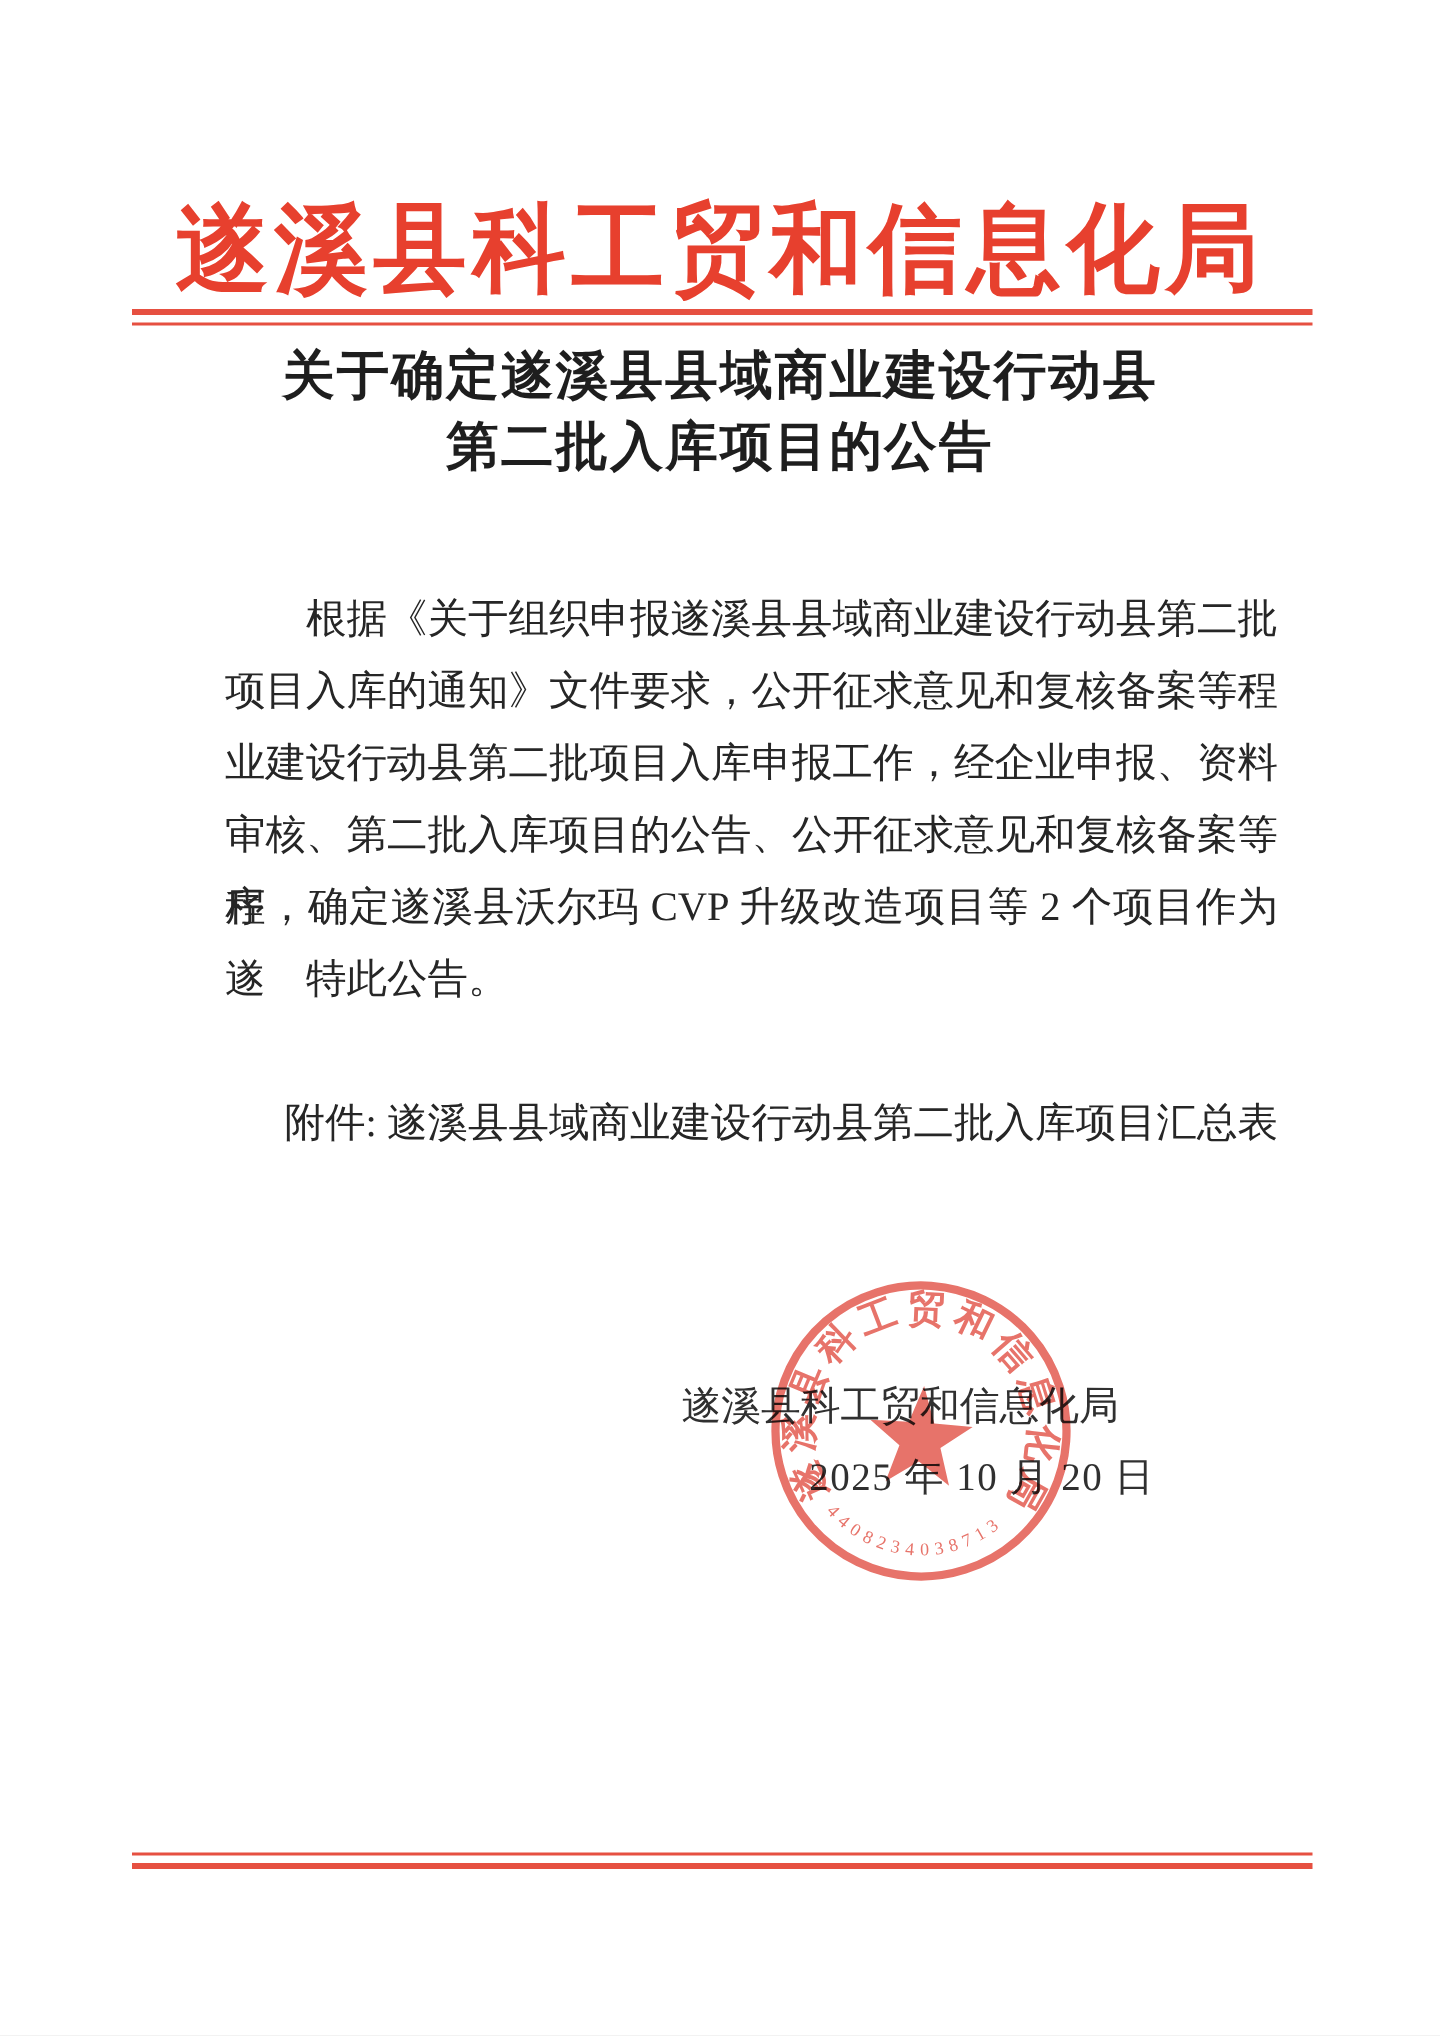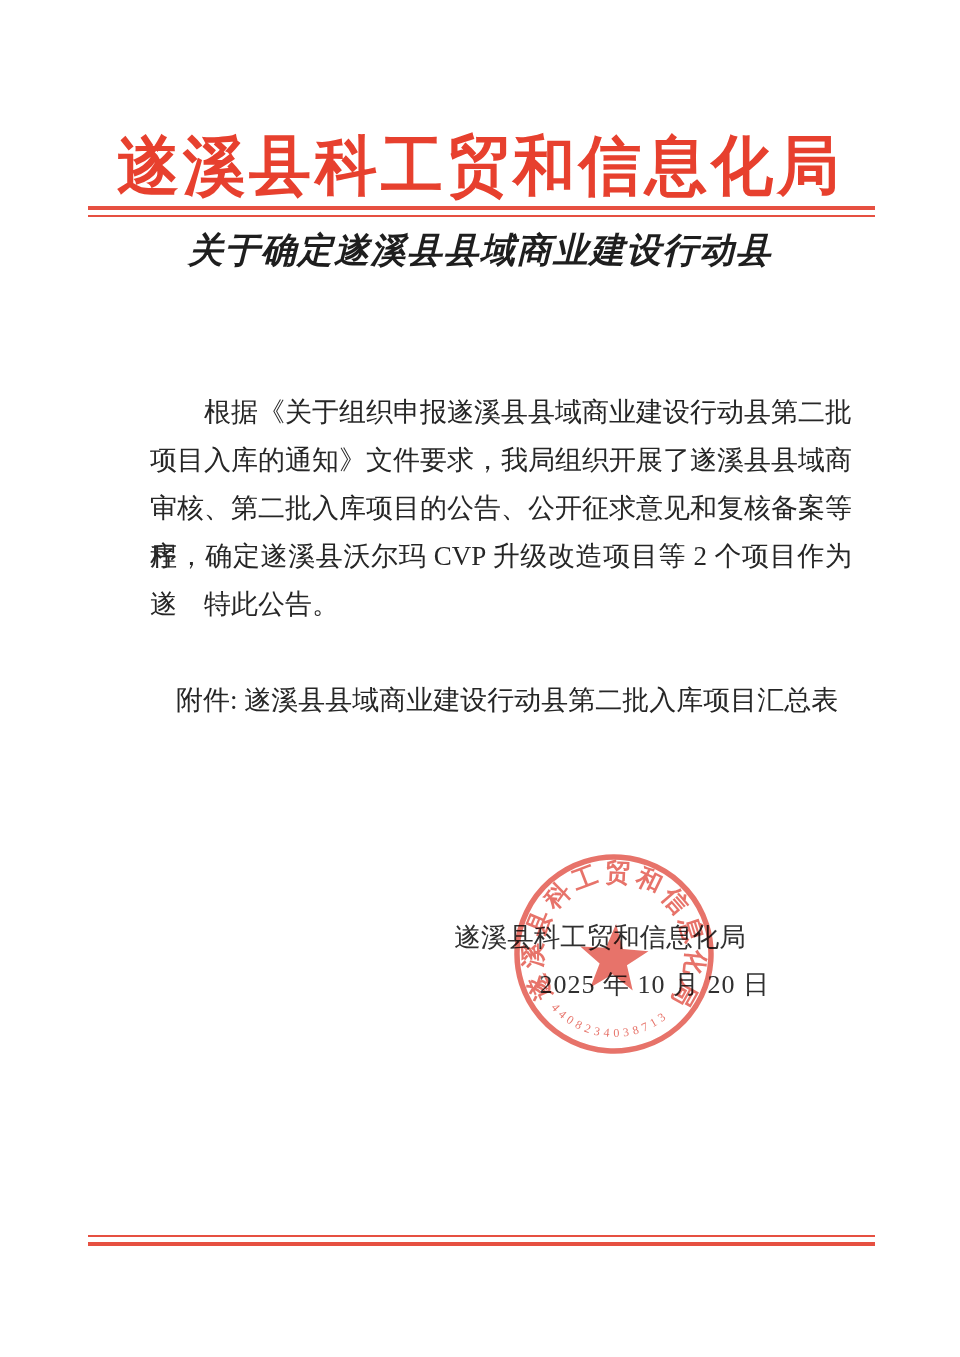--- a/index.html
+++ b/index.html
@@ -20,32 +20,32 @@
   }
   .rule{position:absolute;background:#e65041;}
   .rule-top-thick{left:88px;top:206px;width:787px;height:4px;}
   .rule-top-thin{left:88px;top:215px;width:787px;height:2px;}
   .rule-bot-thin{left:88px;top:1235px;width:787px;height:2px;}
   .rule-bot-thick{left:88px;top:1242px;width:787px;height:4px;}
   
   .doc-title{
     position:absolute;left:0;top:227px;width:960px;
     text-align:center;font-weight:bold;color:#1e1e1e;
-    font-size:35px;line-height:47px;letter-spacing:1.5px;font-style:italic;
+    font-size:35px;line-height:47px;letter-spacing:1.5px;
   }
   
   .body-block{
     position:absolute;left:150px;top:388px;width:702px;
     font-size:27px;line-height:48px;color:#262626;
   }
   .bline{height:48px;white-space:nowrap;}
   .jline{text-align:justify;text-align-last:justify;white-space:normal;}
   .indent{padding-left:54px;}
   .spacer{height:48px;}
-  .attach{padding-left:26px;}
+  .attach{padding-left:26px;text-align:right;}
   
   .sig-line{
     position:absolute;left:430px;top:913px;width:340px;height:48px;
     text-align:center;font-size:26.5px;line-height:48px;color:#303030;
     white-space:nowrap;
   }
   .date-line{
     position:absolute;left:430px;top:961px;width:340px;height:48px;
     text-align:right;font-size:26px;line-height:48px;color:#303030;
     letter-spacing:1px;white-space:nowrap;
@@ -63,25 +63,27 @@
 
 <div class="page">
 
   <div class="agency">遂溪县科工贸和信息化局</div>
 
   <div class="rule rule-top-thick"></div>
   <div class="rule rule-top-thin"></div>
 
   <div class="doc-title">
     <div>关于确定遂溪县县域商业建设行动县</div>
+    <div>第二批入库项目的公告</div>
   </div>
 
   <div class="body-block">
     <div class="bline jline indent">根据《关于组织申报遂溪县县域商业建设行动县第二批</div>
-    <div class="bline jline">项目入库的通知》文件要求，我局组织开展了遂溪县县域商</div>
+    <div class="bline jline">项目入库的通知》文件要求，公开征求意见和复核备案等程</div>
+    <div class="bline jline">业建设行动县第二批项目入库申报工作，经企业申报、资料</div>
     <div class="bline jline">审核、第二批入库项目的公告、公开征求意见和复核备案等程</div>
     <div class="bline jline">序，确定遂溪县沃尔玛 CVP 升级改造项目等 2 个项目作为遂</div>
     <div class="bline indent">特此公告。</div>
     <div class="spacer"></div>
     <div class="bline attach">附件: 遂溪县县域商业建设行动县第二批入库项目汇总表</div>
   </div>
 
   <div class="sig-line">遂溪县科工贸和信息化局</div>
   <div class="date-line">2025 年 10 月 20 日</div>
 

